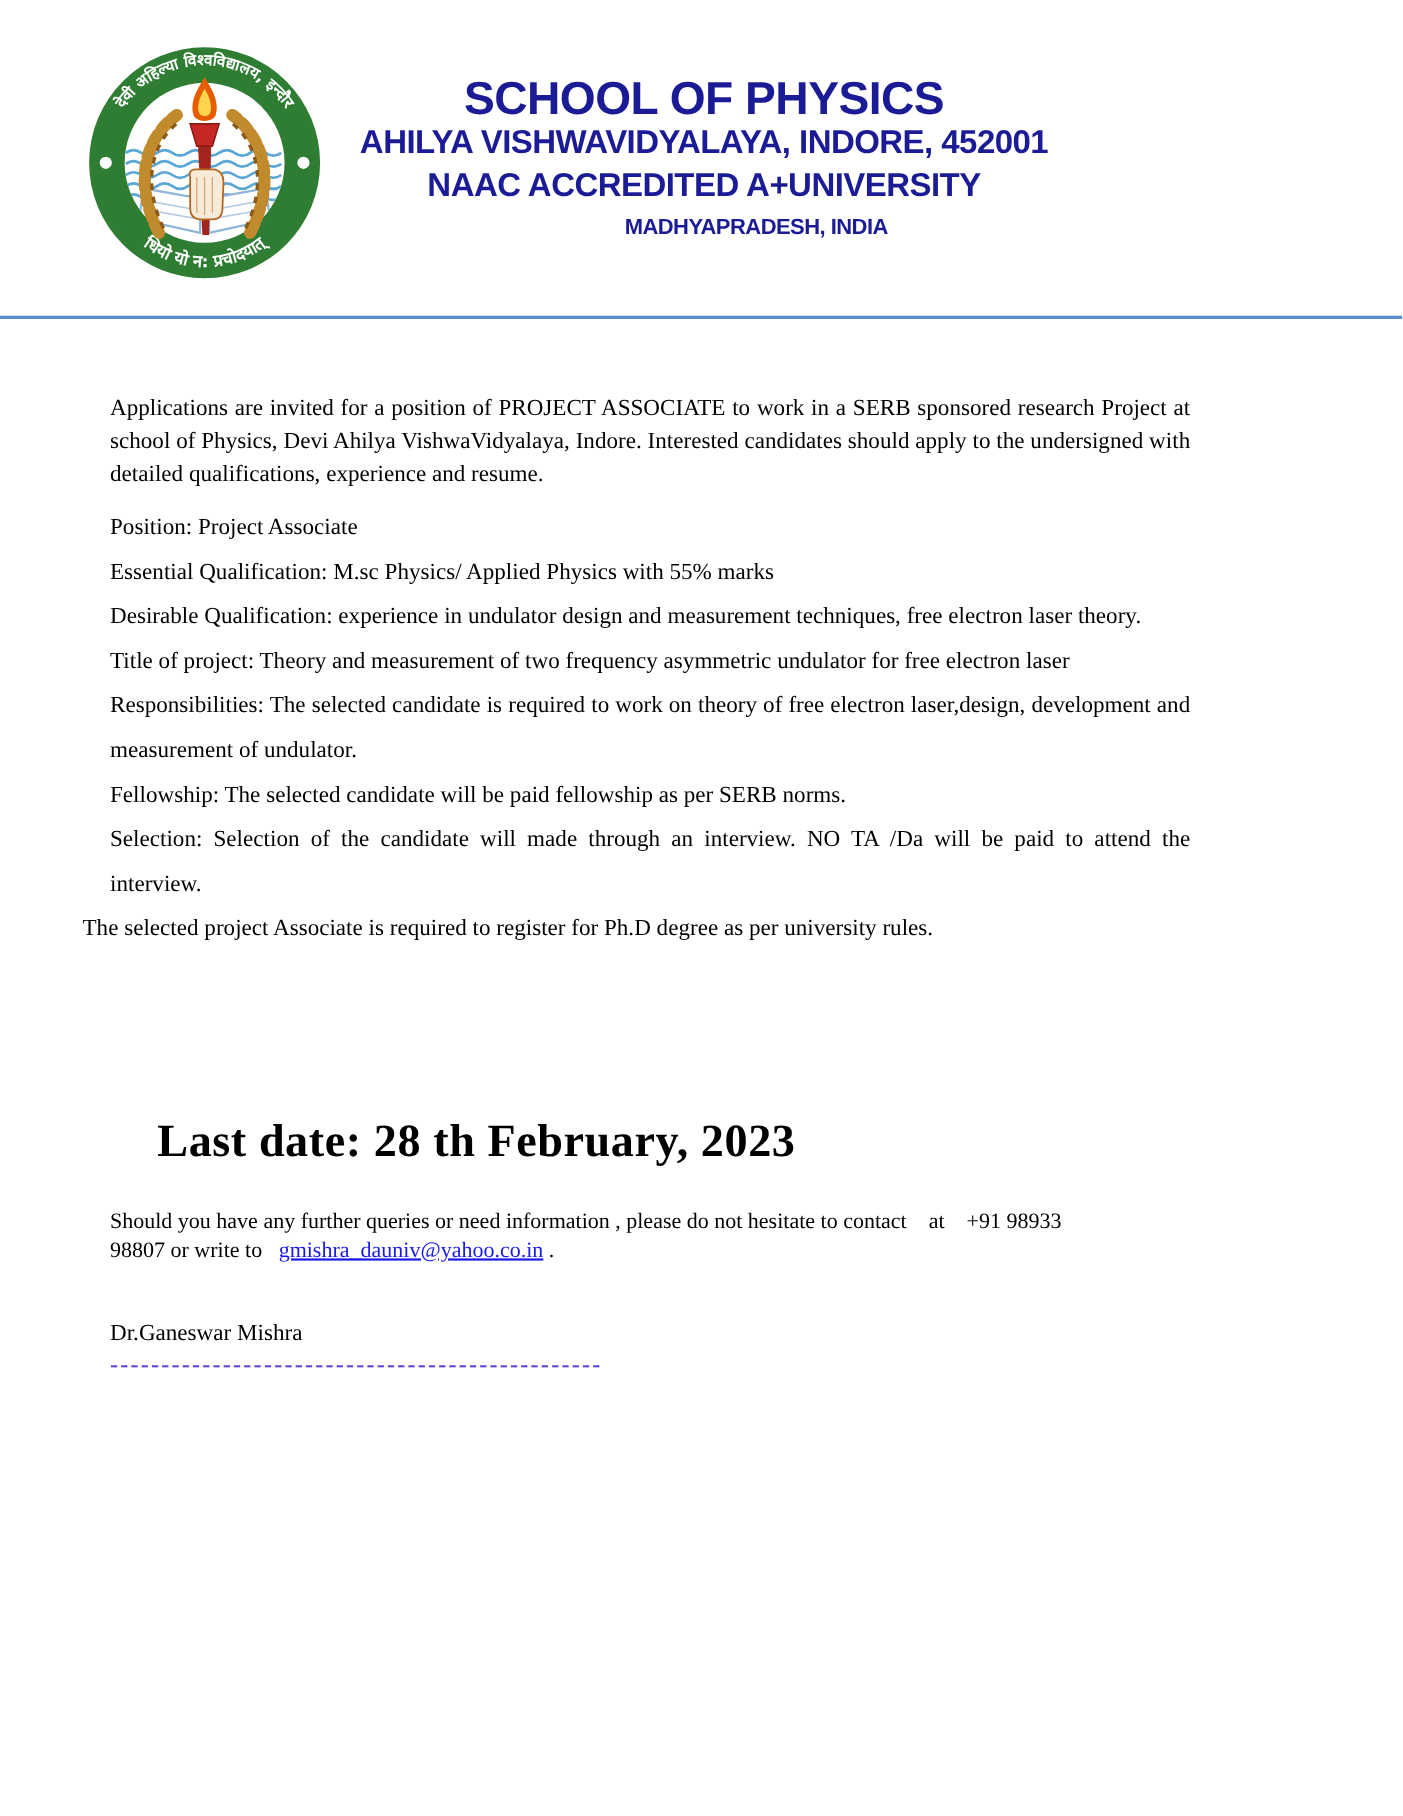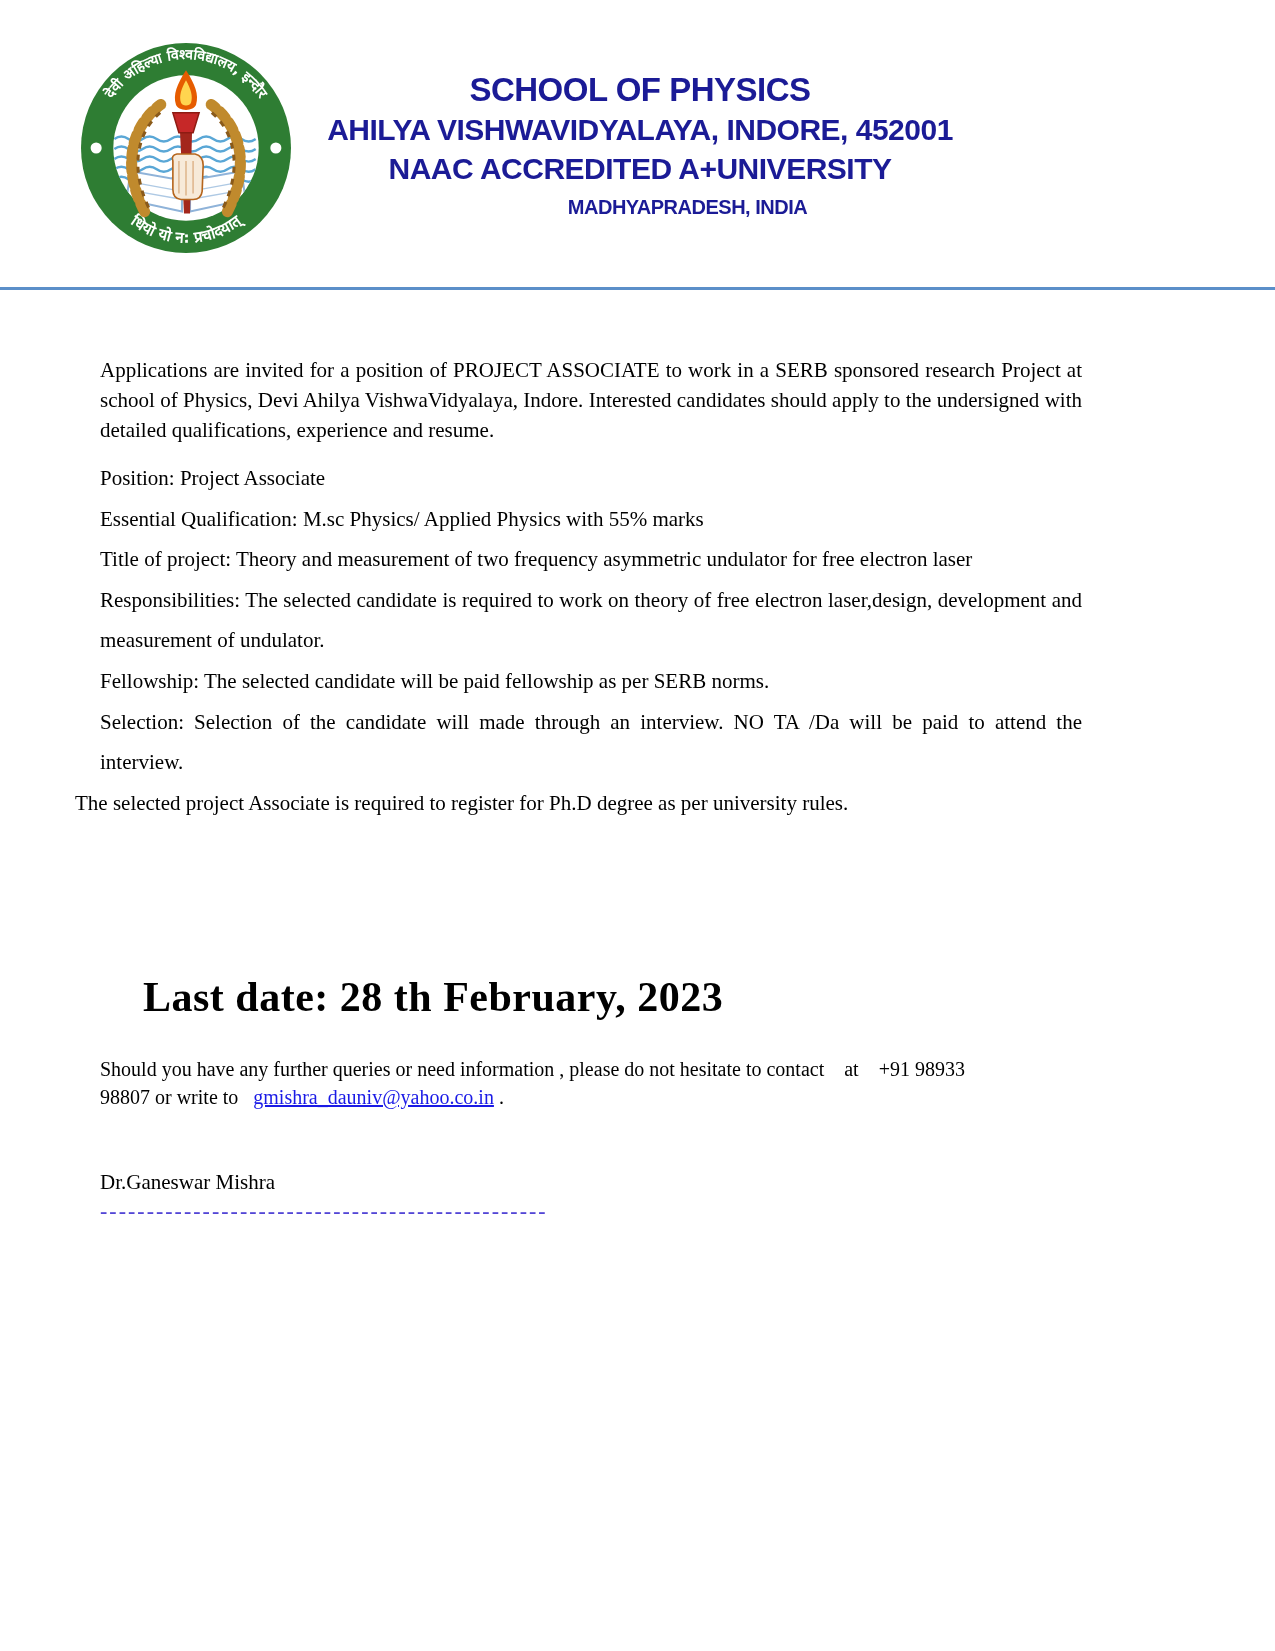--- a/index.html
+++ b/index.html
@@ -23,21 +23,21 @@
   .header-titles {
     position: absolute;
     left: 290px; top: 70px;
     width: 700px;
     text-align: center;
     font-family: "Liberation Sans", sans-serif;
     font-weight: bold;
     color: #1b1b96;
     letter-spacing: -0.5px;
   }
-  .ht-line1 { font-size: 33px; line-height: 40px; }
+  .ht-line1 { font-size: 42px; line-height: 40px; }
   .ht-line2 { font-size: 30px; line-height: 39px; }
   .ht-line3 { font-size: 30px; line-height: 39px; }
   .ht-line4 { font-size: 20px; line-height: 38px; padding-left: 95px; }
   .header-divider {
     position: absolute;
     left: 0; right: 0; top: 287px;
     height: 0;
     border-top: 3px solid #5b8fc9;
   }
   
@@ -75,21 +75,21 @@
     white-space: pre-wrap;
     text-align: left;
   }
   .email-link {
     color: #1a1ae6;
     text-decoration: underline;
     cursor: pointer;
     text-align: center;
   }
   
-  .signature { margin-top: 56px; }
+  .signature { margin-top: 44px; }
   .sig-name { font-size: 21px; line-height: 30px; color: #000; }
   .sig-dashes {
     font-size: 22px;
     font-weight: bold;
     letter-spacing: 2px;
     line-height: 28px;
     color: #5346d6;
   }
   .sig-title { font-size: 22px; line-height: 30px; color: #5346d6; }
 </style>
@@ -164,20 +164,21 @@
     <div class="header-divider"></div>
   </div>
 
   <div class="content">
 
     <p class="intro">Applications are invited for a position of PROJECT ASSOCIATE to work in a SERB sponsored research Project at school of Physics, Devi Ahilya VishwaVidyalaya, Indore. Interested candidates should apply to the undersigned with detailed qualifications, experience and resume.</p>
 
     <div class="details">
       <p>Position: Project Associate</p>
       <p>Essential Qualification: M.sc Physics/ Applied Physics with 55% marks</p>
+      <p>Desirable Qualification: experience in undulator design and measurement techniques, free electron laser theory.</p>
       <p>Title of project: Theory and measurement of two frequency asymmetric undulator for free electron laser</p>
       <p>Responsibilities: The selected candidate is required to work on theory of free electron laser,design, development and measurement of undulator.</p>
       <p>Fellowship: The selected candidate will be paid fellowship as per SERB norms.</p>
       <p>Selection: Selection of the candidate will made through an interview. NO TA /Da will be paid to attend the interview.</p>
     </div>
 
     <p class="phd-note">The selected project Associate is required to register for Ph.D degree as per university rules.</p>
 
     <h1 class="last-date">Last date: 28 th February, 2023</h1>
 

